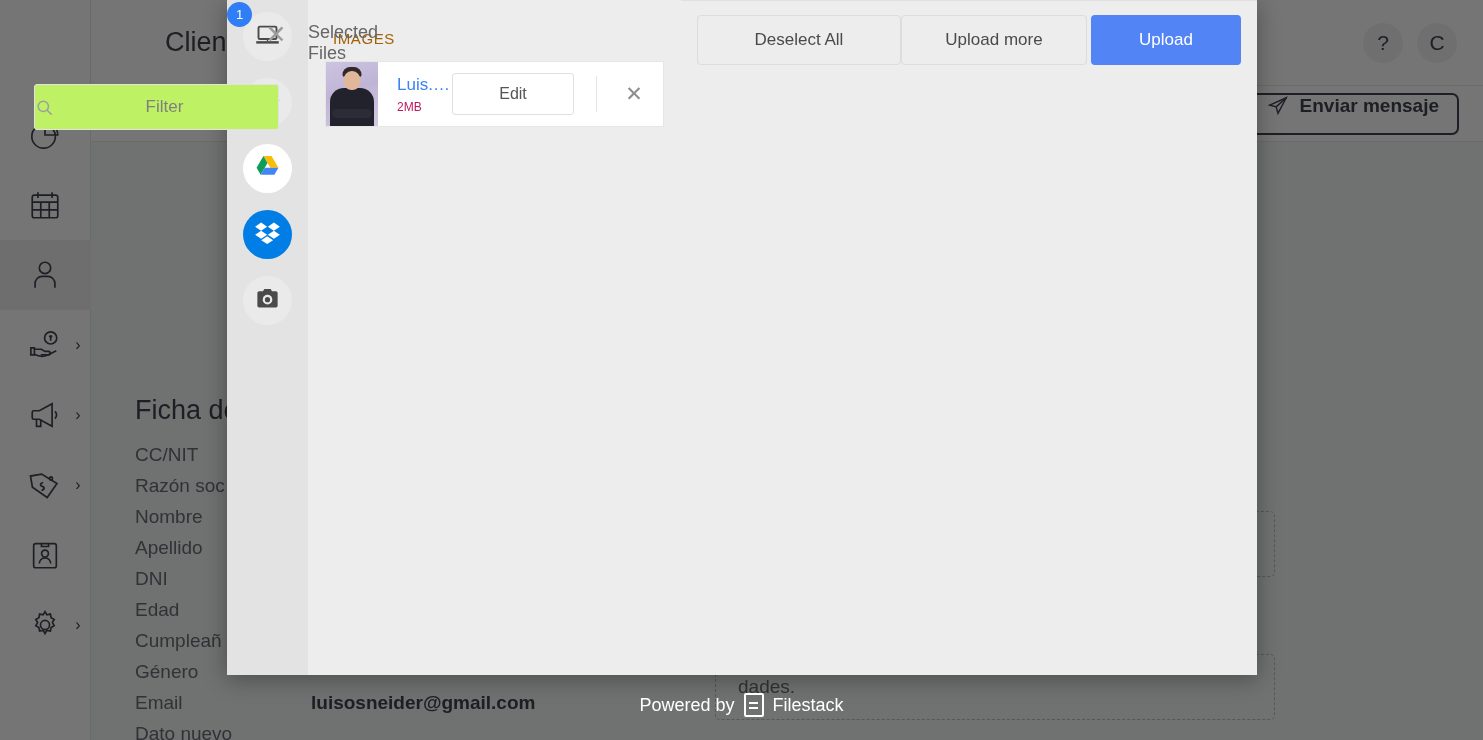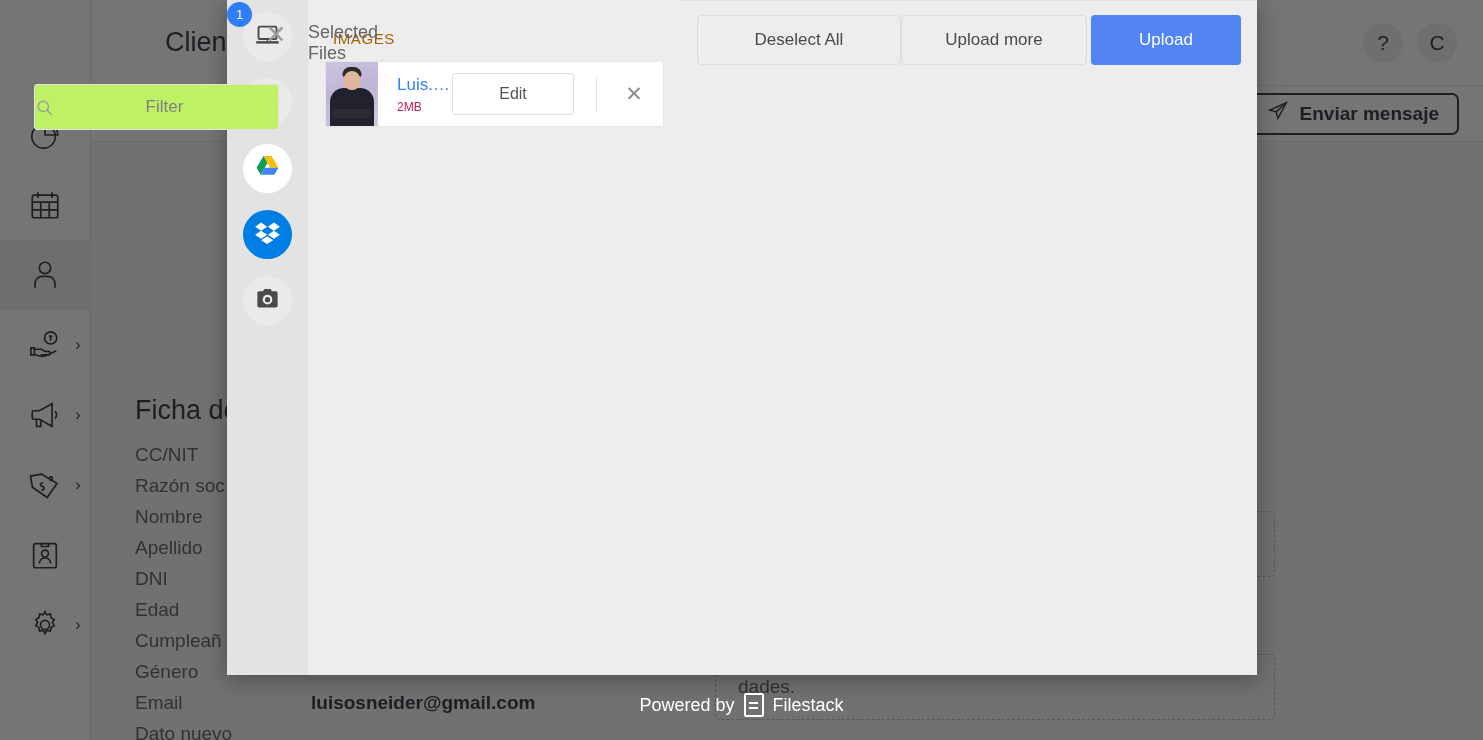--- a/index.html
+++ b/index.html
@@ -60,21 +60,21 @@
   }
   .bg-actionbar {
     height: 56px; background: #ffffff;
     display: flex; align-items: center; justify-content: flex-end;
     padding: 0 24px;
     border-bottom: 1px solid #e7e9ec;
   }
   .bg-send-btn {
     border: 2px solid #3d4455; border-radius: 7px;
     height: 42px; padding: 0 18px;
-    display: flex; align-items: center; gap: 11px;
+    display: flex; align-items: flex-start; gap: 11px;
     font-size: 19px; font-weight: bold; color: #3d4455;
   }
   .bg-body {
     display: flex; padding: 34px 26px 0 44px; gap: 20px;
   }
   .bg-col-left { width: 560px; }
   .bg-avatar {
     width: 185px; height: 185px; border-radius: 50%;
     background: #3b4261;
     display: flex; align-items: center; justify-content: center;

